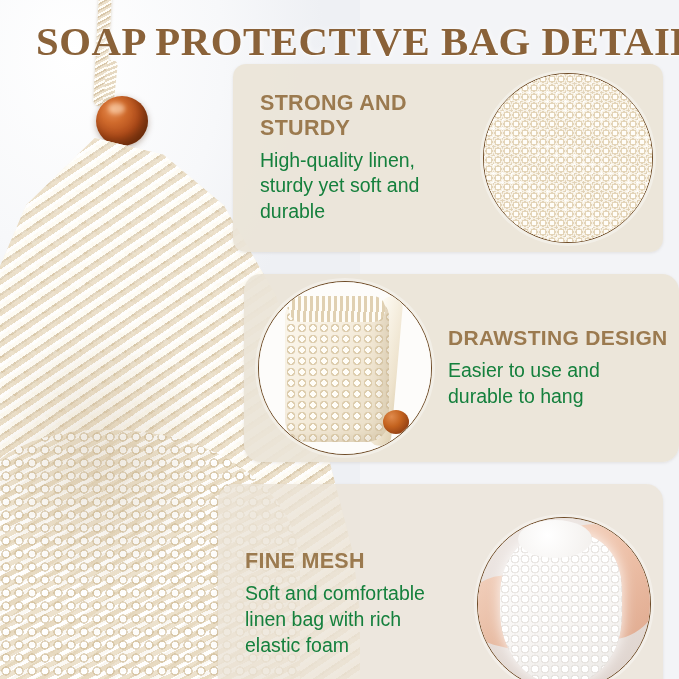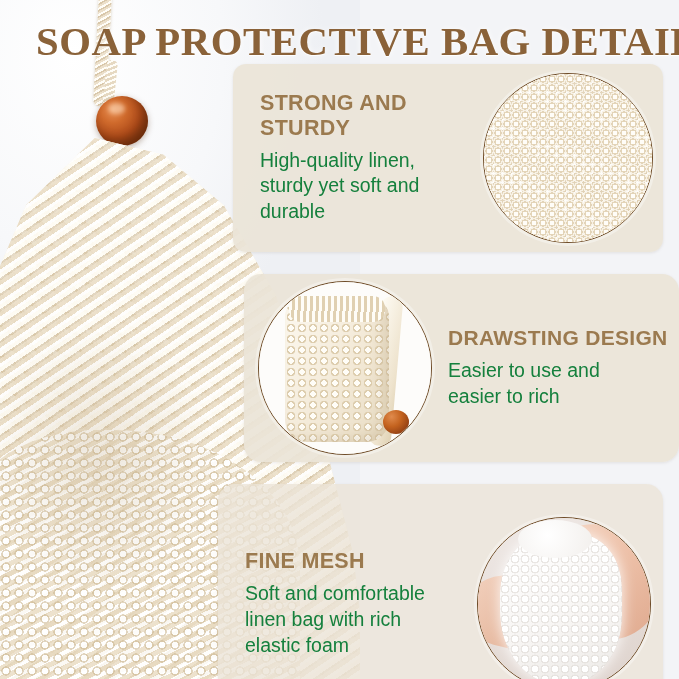--- a/index.html
+++ b/index.html
@@ -266,21 +266,21 @@
       <div class="ph-bag">
         <div class="strap"></div>
         <div class="body"></div>
         <div class="gather"></div>
         <div class="bead2"></div>
       </div>
     </div>
     <div class="card-text">
       <p class="card-title">DRAWSTING DESIGN</p>
       <p class="card-body">Easier to use and
-easier to rich</p>
+durable to hang</p>
     </div>
   </div>
 
   <div class="card c3">
     <div class="card-text">
       <p class="card-title">FINE MESH</p>
       <p class="card-body">Soft and comfortable
 linen bag with rich
 elastic foam</p>
     </div>

